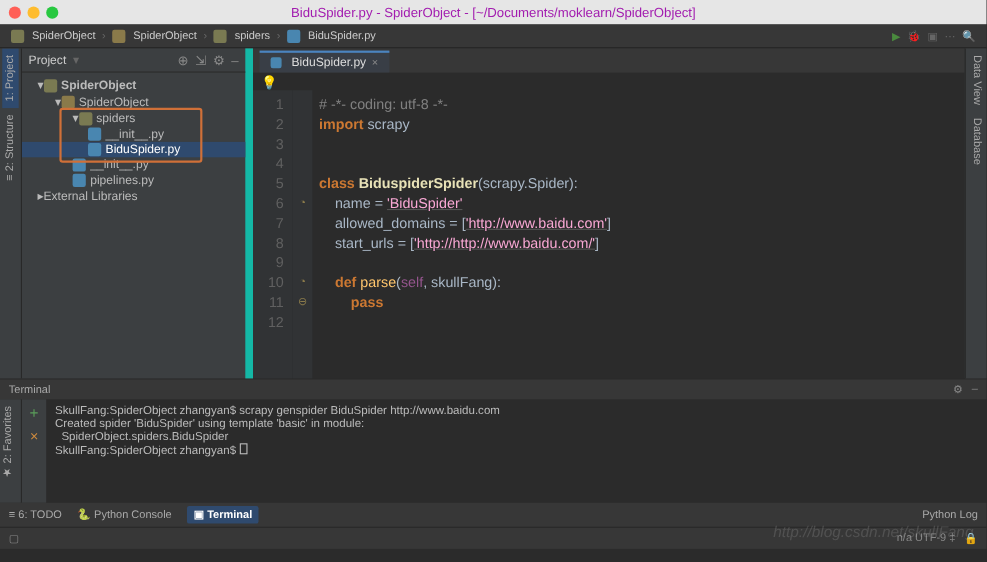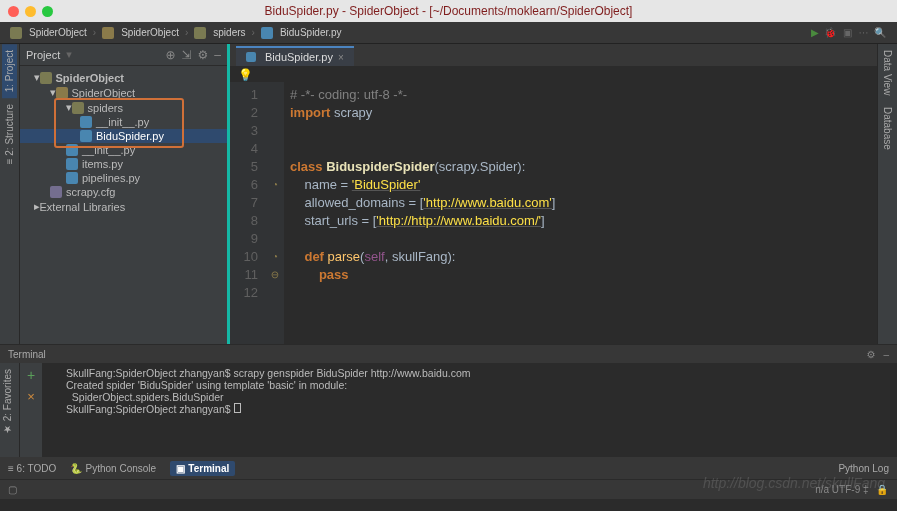--- a/index.html
+++ b/index.html
@@ -3,42 +3,42 @@
 <meta charset="utf-8">
 <style>
 * { box-sizing: border-box; margin: 0; padding: 0; font-family: "Segoe UI", Arial, sans-serif; }
 body { background: #2b2b2b; color: #a9b7c6; font-size: 11px; width: 897px; height: 511px; overflow: hidden; position: relative; }
 
 
 .titlebar { height: 22px; background: #e6e6e6; display: flex; align-items: center; padding: 0 8px; position: relative; }
 .trafficlights { display: flex; gap: 6px; }
 .dot { width: 11px; height: 11px; border-radius: 50%; }
 .dot.red { background: #ff5f57; } .dot.yellow { background: #febc2e; } .dot.green { background: #28c840; }
-.title-center { position: absolute; left: 50%; transform: translateX(-50%); font-size: 12px; color: #7f1d1d; }
+.title-center { position: absolute; left: 50%; transform: translateX(-50%); font-size: 12px; color: #a21caf; }
 
 
 .navbar { height: 22px; background: #373737; display: flex; align-items: center; padding: 0 10px; gap: 4px; font-size: 10px; color: #ccc; border-bottom: 1px solid #222; }
 .navbar .crumb { display: flex; align-items: center; gap: 3px; }
 .chev { color: #666; margin: 0 2px; }
 .run-btns { margin-left: auto; display: flex; gap: 6px; color: #666; }
 .tri { color: #4a8a3e; }
 .bug { color: #4a8a3e; }
 
 
 .main { display: flex; height: 300px; }
 
 
 .leftgutter { width: 20px; background: #3c3f41; border-right: 1px solid #282828; display: flex; flex-direction: column; align-items: center; }
 .vtab { writing-mode: vertical-rl; transform: rotate(180deg); color: #aaa; font-size: 10px; padding: 6px 2px; cursor: pointer; }
 
 .rightgutter { width: 20px; background: #3c3f41; border-left: 1px solid #282828; display: flex; flex-direction: column; align-items: center; }
 .vtabR { writing-mode: vertical-rl; color: #aaa; font-size: 10px; padding: 6px 2px; cursor: pointer; }
 
 
-.project { width: 210px; background: #3c3f41; border-right: 3px solid #14b8a6; display: flex; flex-direction: column; }
+.project { width: 210px; background: #3c3f41; border-right: 7px solid #14b8a6; display: flex; flex-direction: column; }
 .project-header { height: 22px; display: flex; align-items: center; padding: 0 6px; font-size: 11px; color: #ccc; gap: 6px; border-bottom: 1px solid #2b2b2b; }
 .project-header .tools { margin-left: auto; display: flex; gap: 6px; color: #888; font-size: 12px; }
 .tree { padding: 4px 0; font-size: 11px; color: #bbb; }
 .tree .row { display: flex; align-items: center; padding: 1px 4px; white-space: nowrap; }
 .tree .in1 { padding-left: 14px; } .tree .in2 { padding-left: 30px; } .tree .in3 { padding-left: 46px; } .tree .in4 { padding-left: 60px; }
 .tree .sel { background: #2f4a6e; color: #fff; }
 .tree .hlbox { position: absolute; border: 2px solid #d07038; border-radius: 3px; }
 .highlight-wrap { position: relative; }
 .ficon { width: 12px; height: 12px; margin-right: 4px; display: inline-block; background:#6e8f5e; border-radius:2px;}
 .ficon.folder { background:#7a7a52;}
@@ -54,32 +54,32 @@
 .tab .x { color: #888; font-size: 10px; }
 .bulb { height: 16px; padding: 2px 8px; color: #cfa93a; font-size: 12px;}
 .code { display: flex; flex: 1; font-family: "Menlo","Consolas",monospace; font-size: 13px; line-height: 18px; }
 .gutter { width: 36px; text-align: right; padding: 4px 8px 0 0; color: #606060; background: #313335; user-select:none;}
 .gut-icons { width: 18px; background:#313335; padding-top:4px; color:#8a7a4a; font-size:10px; text-align:center;}
 .codetext { padding: 4px 4px 0 6px; white-space: pre; }
 .cm { color: #808080; }
 .kw { color: #cc7832; font-weight: bold; }
 .kwdef { color: #cc7832; font-weight: bold; }
 .cls { color: #e8e2b7; font-weight: bold; }
-.str { color: #fde047; }
+.str { color: #f9a8d4; }
 .self { color: #94558d; }
 .fn { color: #ffc66d; }
 .und { text-decoration: underline #555; }
 
 
 .termpanel { border-top: 1px solid #2a2a2a; background: #2b2b2b; }
 .termheader { height: 18px; background: #373737; display: flex; align-items: center; padding: 0 8px; font-size: 10px; color: #aaa; }
 .termheader .tools { margin-left: auto; display: flex; gap: 8px; color: #888; }
 .termside { width: 22px; background: #3c3f41; display:flex;flex-direction:column;align-items:center;padding-top:4px;gap:6px;}
 .termbody { display: flex; height: 94px; }
-.termtext { padding: 4px 8px; font-family: Menlo, monospace; font-size: 10.5px; color: #bbb; white-space: pre; margin-left: 16px; }
+.termtext { padding: 4px 8px; font-family: Menlo, monospace; font-size: 10.5px; color: #bbb; white-space: pre; }
 .plus { color:#5a9e5a; font-size:14px; }
 .xorange { color:#cf8b3e; font-size:13px; }
 .cursorbox { display:inline-block;width:7px;height:10px;border:1px solid #bbb;}
 
 
 .leftgutter2 { width: 20px; background:#3c3f41; border-right:1px solid #282828; height:94px;}
 .bottom { height: 22px; background: #373737; display: flex; align-items: center; padding: 0 8px; font-size: 10px; color: #aaa; gap: 14px; }
 .bottom .active { background: #2f4a6e; padding: 2px 6px; border-radius: 2px; color: #fff; font-weight: bold; }
 .bottom .spacer { flex:1; }
 .status { height: 20px; background:#373737;border-top:1px solid #2a2a2a; display:flex;align-items:center;padding:0 8px;font-size:10px;color:#888;}
@@ -163,29 +163,21 @@
       <div class="row in4 sel">
           <span class="ficon py"></span>
           <span>BiduSpider.py</span>
         </div>
       <div class="row in3">
           <span class="ficon py"></span>
           <span>__init__.py</span>
         </div>
       <div class="row in3">
           <span class="ficon py"></span>
-          <span>items.py</span>
-        </div>
-      <div class="row in3">
-          <span class="ficon py"></span>
           <span>pipelines.py</span>
-        </div>
-      <div class="row in2">
-          <span class="ficon cfg"></span>
-          <span>scrapy.cfg</span>
         </div>
       <div class="row in1">
           <span>▸ </span>
           <span>External Libraries</span>
         </div>
       <div class="hlbox" style="left:34px;top:32px;width:130px;height:50px;"></div>
     </div>
   </div>
 
   <div class="editor">

